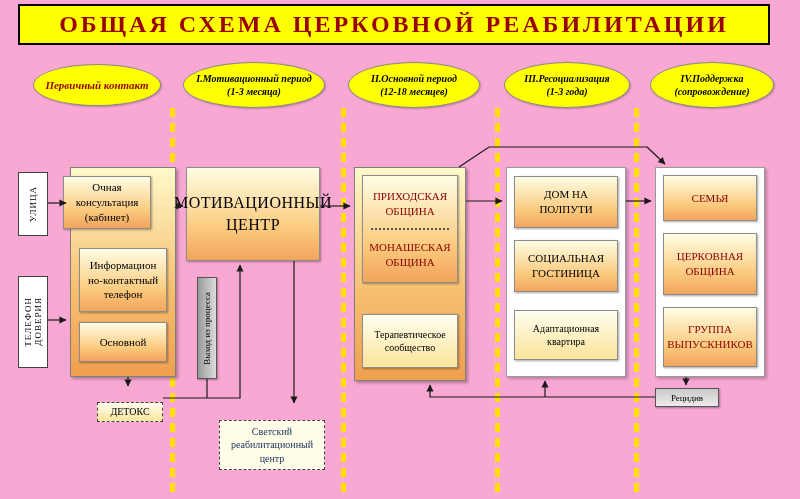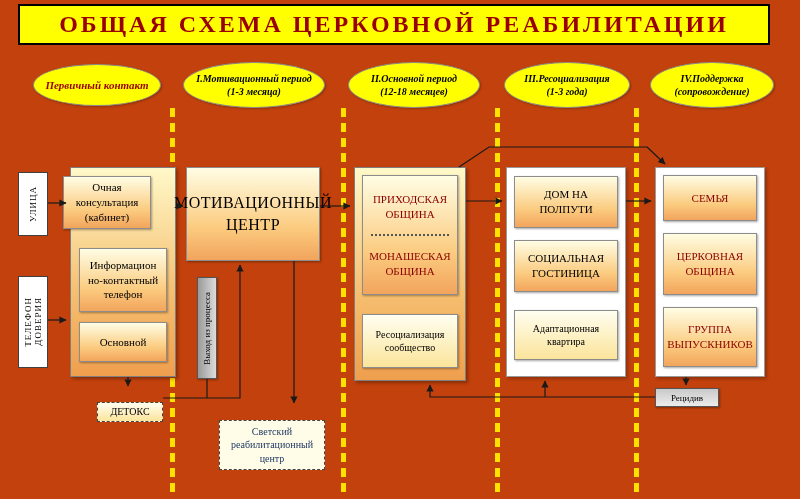--- a/index.html
+++ b/index.html
@@ -1,18 +1,18 @@
 <!DOCTYPE html>
 <html><head>
 <meta charset="utf-8">
 <style>
   * { margin:0; padding:0; box-sizing:border-box; }
   html,body { background:#ffffff; }
   body { font-family:"Liberation Serif", serif; }
-  #canvas { position:relative; width:800px; height:499px; background:#c2410c; overflow:hidden; }
+  #canvas { position:relative; width:800px; height:499px; background:#f9a8d4; overflow:hidden; }
 
   .banner {
     position:absolute; left:18px; top:4px; width:752px; height:41px;
     background:#FFFF00; border:2px solid #000;
     display:flex; align-items:center; justify-content:center;
     font-size:24px; font-weight:bold; letter-spacing:3px; color:#990000;
   }
 
   .ellipse {
     position:absolute; background:#FFFF00; border:1px solid #8a8a8a; border-radius:50%;
@@ -131,28 +131,28 @@
   <div class="gbox mcenter" style="left:186px;top:167px;width:134px;height:94px">МОТИВАЦИОННЫЙ
 ЦЕНТР</div>
   <div class="graybox" style="left:197px;top:277px;width:20px;height:102px">
     <span class="vtext" style="letter-spacing:0">Выход из процесса</span>
   </div>
   <div class="gbox secular dashed" style="left:219px;top:407px;width:106px;height:50px">Светский
 реабилитационный
 центр</div>
 
   <div class="container-grad" style="left:354px;top:167px;width:112px;height:214px"></div>
-  <div class="gbox twin red" style="left:362px;top:175px;width:96px;height:120px">
+  <div class="gbox twin red" style="left:362px;top:175px;width:96px;height:108px">
     <span class="cell">ПРИХОДСКАЯ
 ОБЩИНА</span>
     <span class="divider"></span>
     <span class="cell">МОНАШЕСКАЯ
 ОБЩИНА</span>
   </div>
-  <div class="gbox light" style="left:362px;top:314px;width:96px;height:54px;font-size:10px">Ресоциализация
+  <div class="gbox light" style="left:362px;top:314px;width:96px;height:54px;font-size:10px">Терапевтическое
 сообщество</div>
 
   <div class="container-plain" style="left:506px;top:167px;width:120px;height:210px"></div>
   <div class="gbox" style="left:514px;top:240px;width:104px;height:52px">СОЦИАЛЬНАЯ
 ГОСТИНИЦА</div>
   <div class="gbox" style="left:514px;top:176px;width:104px;height:52px">ДОМ НА
 ПОЛПУТИ</div>
   <div class="gbox light" style="left:514px;top:310px;width:104px;height:50px;font-size:10px">Адаптационная
 квартира</div>
 

